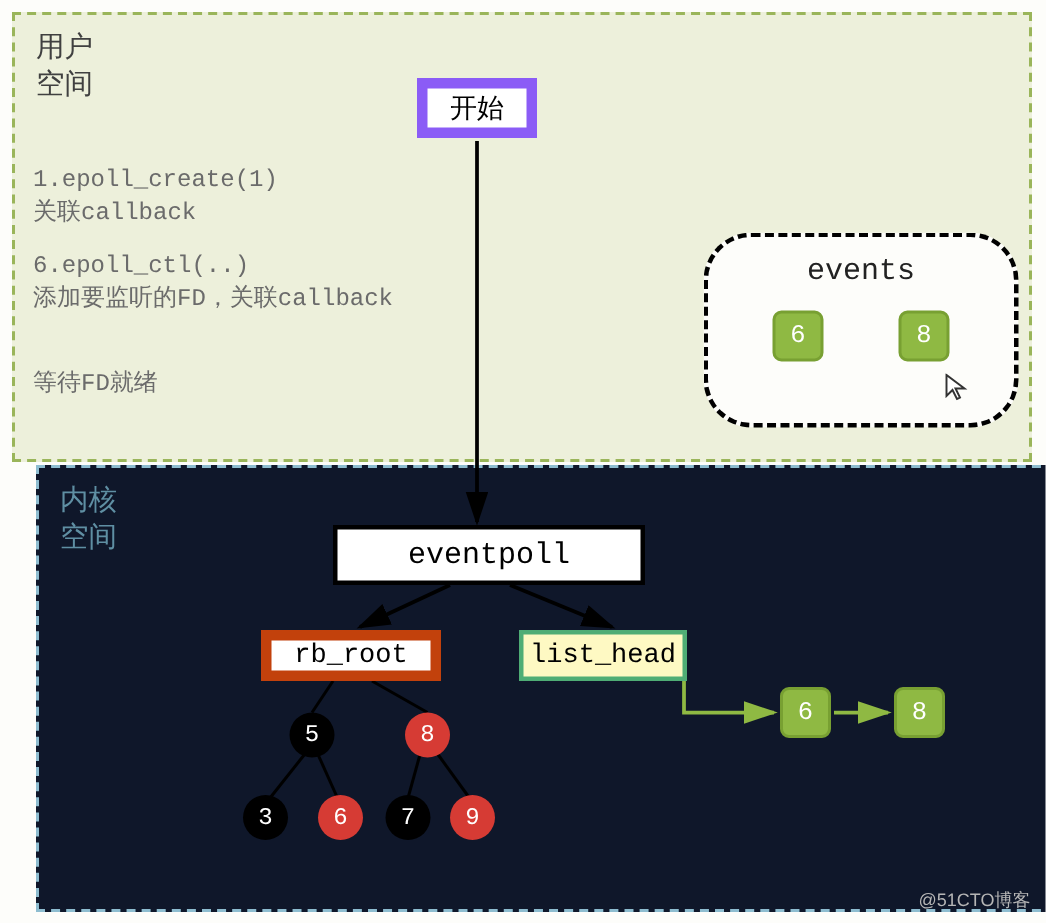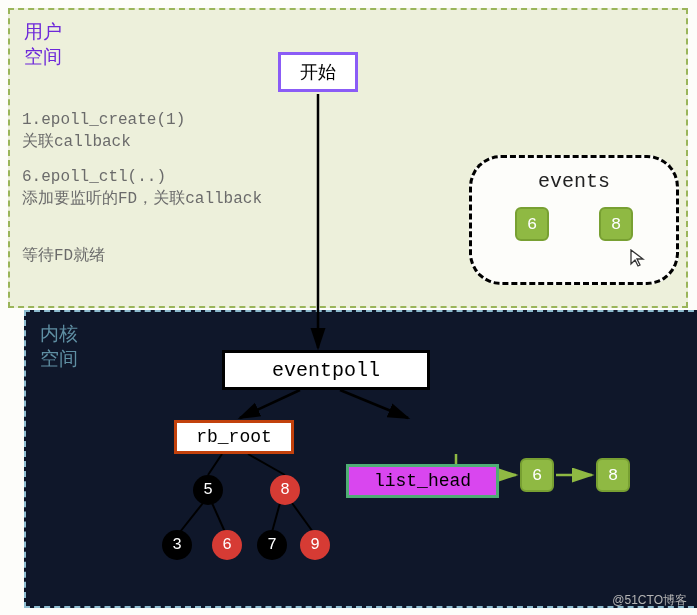--- a/index.html
+++ b/index.html
@@ -31,31 +31,31 @@
     border: 2px dashed #8ebdd0;
     background: #0f172a;
     margin-left: 16px;
   }
   .space-label {
     position: absolute;
     top: 10px;
     left: 14px;
     font-size: 19px;
     line-height: 1.3;
-    color: #6d28d9;
+    color: #404040;
   }
   .kernel-space .space-label { color: #5f8fa3; }
   .start-box {
     position: absolute;
     left: 278px;
     top: 52px;
     width: 80px;
     height: 40px;
     background: #fff;
-    border: 3px solid #8b5cf6;
+    border: 7px solid #8b5cf6;
     display: flex;
     align-items: center;
     justify-content: center;
     font-size: 18px;
     z-index: 5;
   }
   .steps {
     position: absolute;
     left: 22px;
     top: 110px;
@@ -124,43 +124,42 @@
     font-family: "Courier New", monospace;
     z-index: 5;
   }
   .rbroot-box {
     position: absolute;
     left: 174px;
     top: 420px;
     width: 120px;
     height: 34px;
     background: #fff;
-    border: 3px solid #c2410c;
+    border: 7px solid #c2410c;
     display: flex;
     align-items: center;
     justify-content: center;
     font-size: 18px;
     font-family: "Courier New", monospace;
     z-index: 5;
   }
   .listhead-box {
     position: absolute;
     left: 346px;
     top: 420px;
-    width: 153px;
+    width: 112px;
     height: 34px;
-    background: #d946ef;
+    background: #fef9c3;
     border: 3px solid #4fad75;
     display: flex;
     align-items: center;
     justify-content: center;
     font-size: 18px;
     font-family: "Courier New", monospace;
     z-index: 5;
-    margin-top: 44px;
   }
   .tree-node {
     position: absolute;
     width: 30px;
     height: 30px;
     border-radius: 50%;
     color: #fff;
     display: flex;
     align-items: center;
     justify-content: center;

